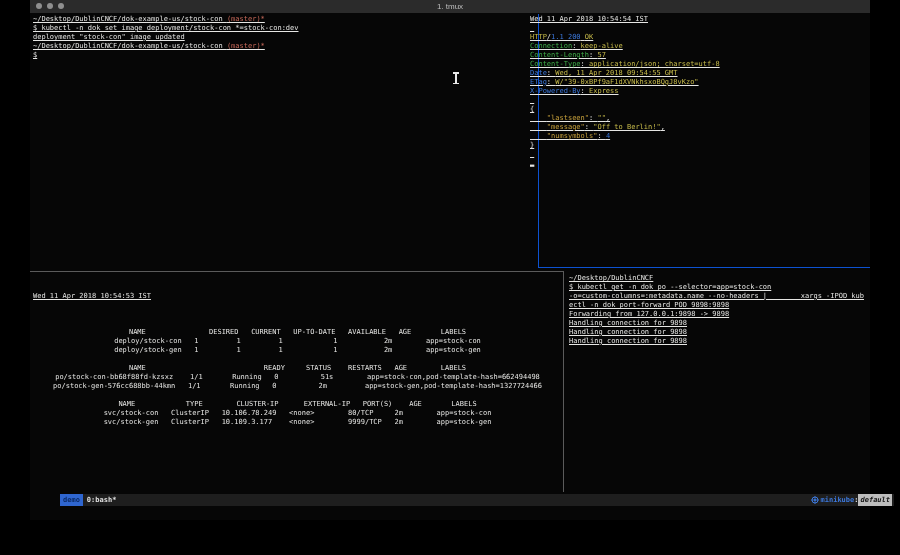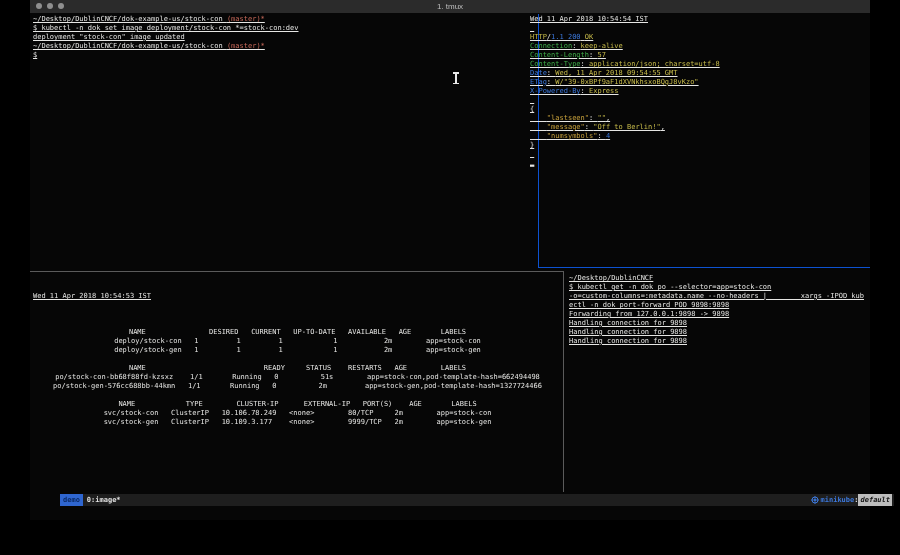--- a/index.html
+++ b/index.html
@@ -77,21 +77,21 @@
 
 NAME            TYPE        CLUSTER-IP      EXTERNAL-IP   PORT(S)    AGE       LABELS
 svc/stock-con   ClusterIP   10.106.78.249   &lt;none&gt;        80/TCP     2m        app=stock-con
 svc/stock-gen   ClusterIP   10.109.3.177    &lt;none&gt;        9999/TCP   2m        app=stock-gen</pre>
     </div>
 
     <div class="pane pane-br"><div class="tline"><span class="c-fg">~/Desktop/DublinCNCF</span></div><div class="tline"><span class="c-fg">$ kubectl get -n dok po --selector=app=stock-con</span></div><div class="tline"><span class="c-fg">-o=custom-columns=:metadata.name --no-headers |        xargs -IPOD kub</span></div><div class="tline"><span class="c-fg">ectl -n dok port-forward POD 9898:9898</span></div><div class="tline"><span class="c-fg">Forwarding from 127.0.0.1:9898 -&gt; 9898</span></div><div class="tline"><span class="c-fg">Handling connection for 9898</span></div><div class="tline"><span class="c-fg">Handling connection for 9898</span></div><div class="tline"><span class="c-fg">Handling connection for 9898</span></div></div>
 
     <div class="statusbar">
       <span class="session">demo</span>
-      <span class="winlabel">0:image*</span>
+      <span class="winlabel">0:bash*</span>
       <span class="spacer"></span>
       <span class="kicon">
         <svg width="8" height="8" viewBox="0 0 8 8">
           <circle cx="4" cy="4" r="3" fill="none" stroke="#3c78dc" stroke-width="1"></circle>
           <circle cx="4" cy="4" r="1" fill="#3c78dc"></circle>
           <line x1="4" y1="0" x2="4" y2="8" stroke="#3c78dc" stroke-width="0.8"></line>
           <line x1="0" y1="4" x2="8" y2="4" stroke="#3c78dc" stroke-width="0.8"></line>
         </svg>
       </span>
       <span class="ctx">minikube</span>

